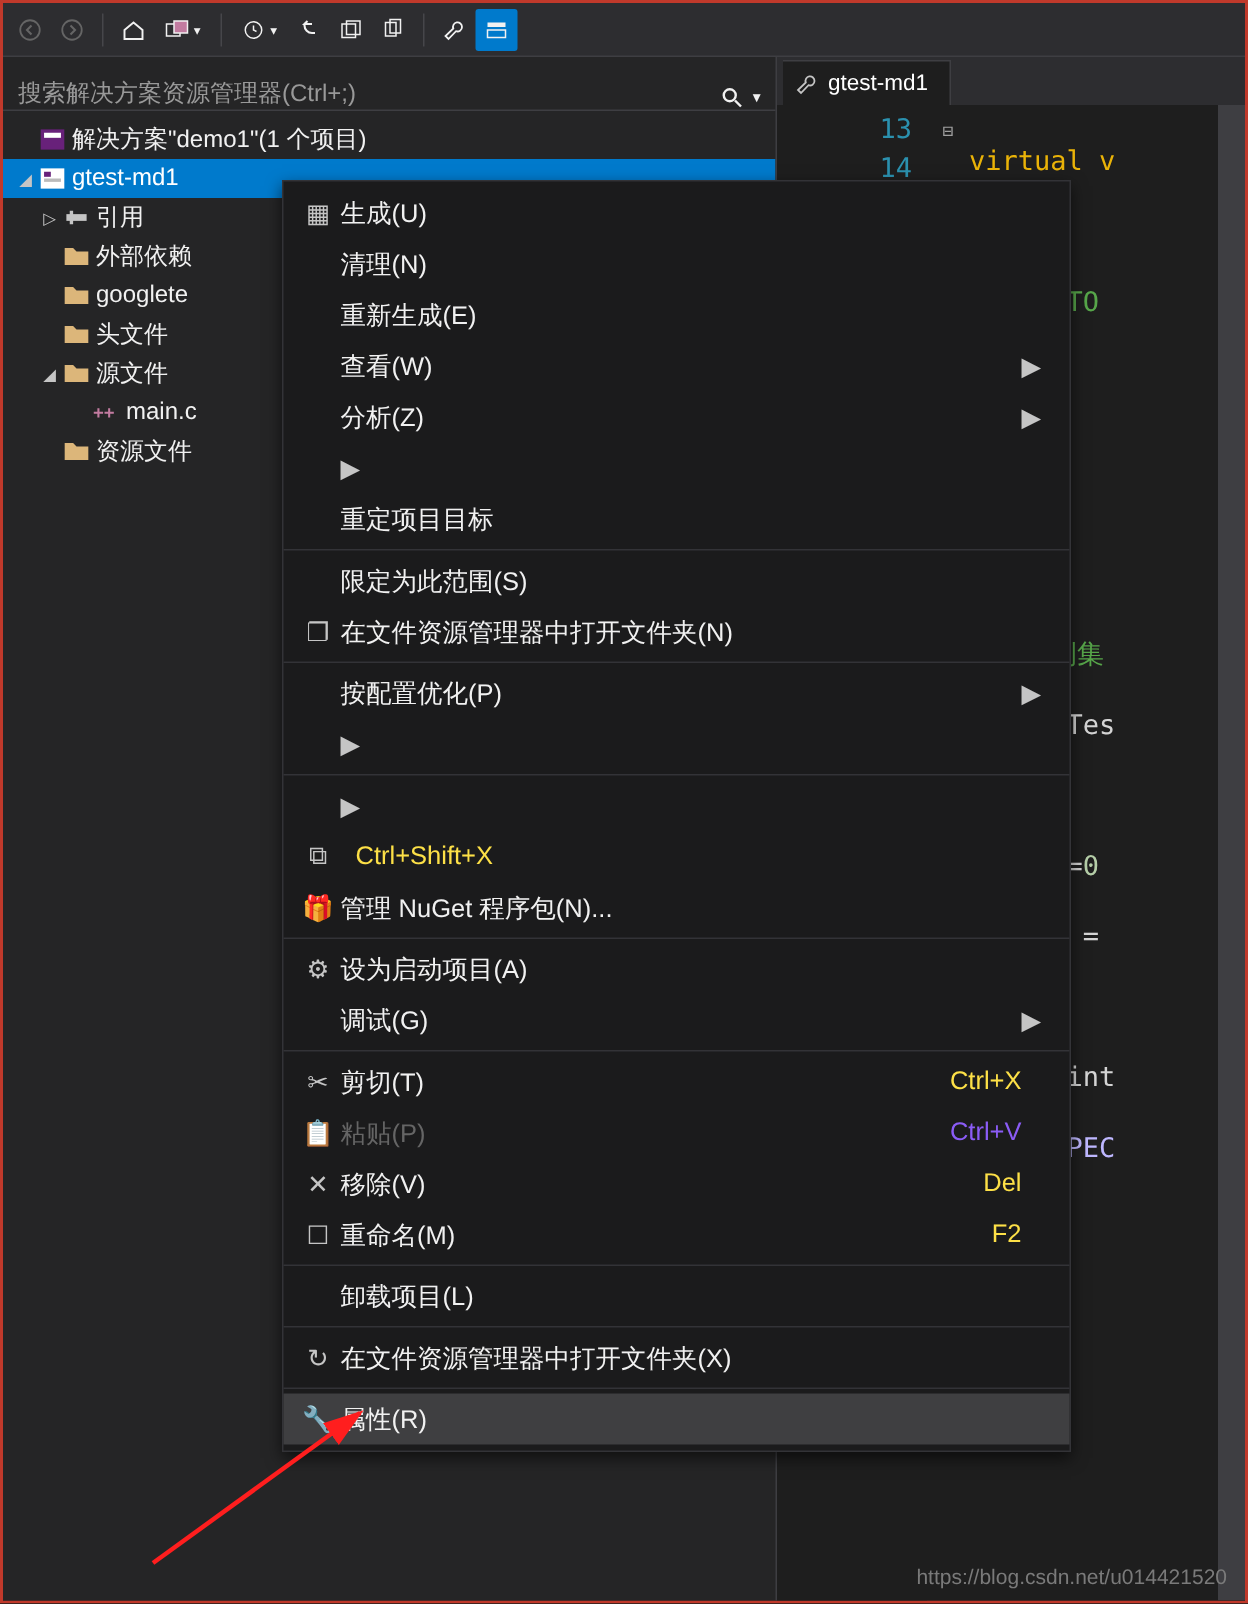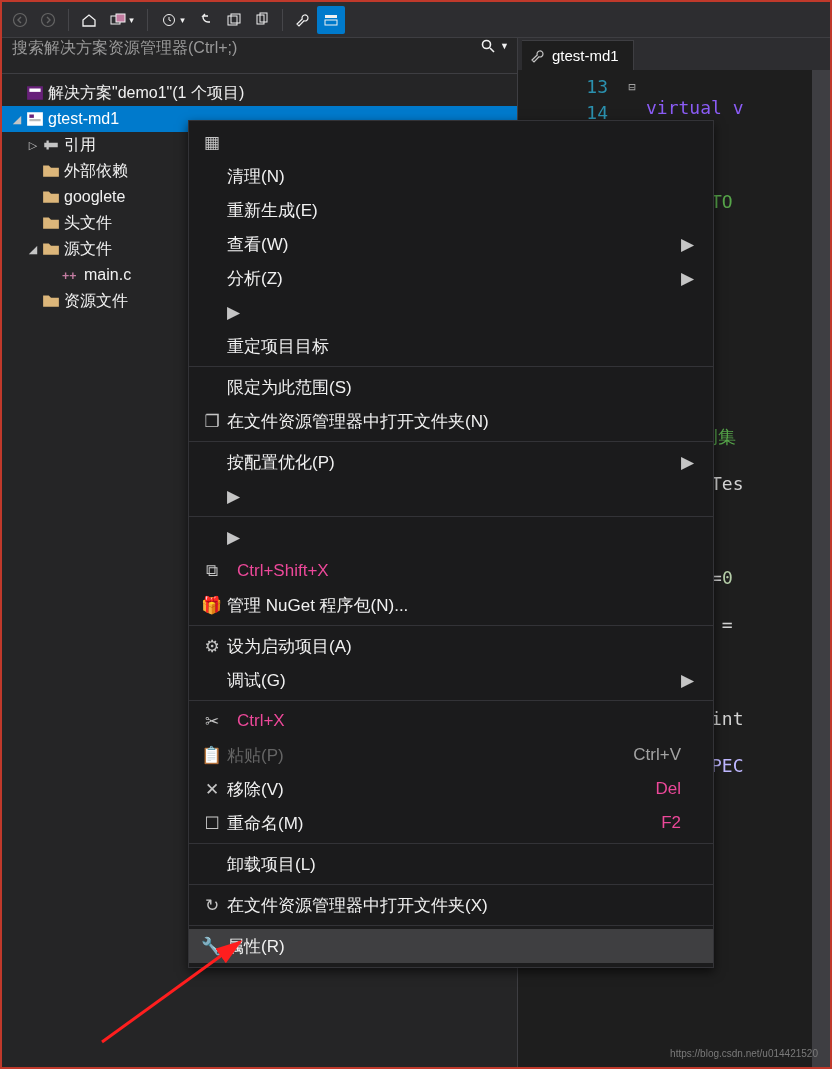--- a/index.html
+++ b/index.html
@@ -12,21 +12,21 @@
   .tb-btn{width:28px;height:28px;display:flex;align-items:center;justify-content:center;color:#f1f1f1;border-radius:2px}
   .tb-btn.split{width:38px;position:relative}
   .tb-btn.split::after{content:"▾";font-size:9px;color:#f1f1f1;margin-left:3px}
   .tb-btn.disabled{color:#656565}
   .tb-btn.active{background:#007acc}
   .ico{width:16px;height:16px;display:inline-flex;align-items:center;justify-content:center}
   .ico svg{width:16px;height:16px}
   
   .body{flex:1;display:flex;min-height:0}
   .sidebar{width:516px;background:#252526;display:flex;flex-direction:column;border-right:1px solid #3e3e42}
-  .searchbar{height:36px;display:flex;align-items:flex-start;padding:0 8px;color:#999;position:relative;border-bottom:1px solid #3e3e42}
+  .searchbar{height:36px;display:flex;align-items:flex-end;padding:0 8px;color:#999;position:relative;border-bottom:1px solid #3e3e42}
   .searchbar input{flex:1;background:transparent;border:none;color:#f1f1f1;font-size:16px;outline:none}
   .searchbar input::placeholder{color:#999}
   .search-icons{display:flex;align-items:center;gap:4px;color:#f1f1f1}
   .tree{flex:1;overflow:hidden;padding-top:6px;font-size:16px}
   .row{display:flex;align-items:center;height:26px;padding-right:4px;white-space:nowrap}
   .row .arrow{width:14px;text-align:center;font-size:11px;color:#c5c5c5}
   .row .arrow.empty{visibility:hidden}
   .row.selected{background:#007acc;color:#fff}
   .row .lbl{margin-left:4px}
   .row .ic{width:18px;height:18px;display:inline-flex;align-items:center;justify-content:center;margin-left:2px}
@@ -35,36 +35,36 @@
   .editor-pane{flex:1;display:flex;flex-direction:column;min-width:0;background:#1e1e1e}
   .tabbar{height:32px;display:flex;align-items:flex-end;background:#2d2d30;padding-left:4px}
   .tab{height:30px;background:#1e1e1e;color:#fff;display:flex;align-items:center;padding:0 14px 0 8px;font-size:15px;gap:6px;border-top:1px solid #3e3e42;border-right:1px solid #3e3e42}
   .editor{flex:1;display:flex;font-family:Consolas,monospace;font-size:18px;overflow:hidden}
   .gutter{width:100px;background:#1e1e1e;color:#2b91af;text-align:right;padding-right:10px;padding-top:4px}
   .gutter .ln{height:26px;line-height:26px}
   .fold-col{width:28px;padding-top:4px}
   .fold-col .fb{height:26px;display:flex;align-items:center;justify-content:center;color:#a0a0a0;font-size:12px}
   .code{flex:1;padding-top:4px;white-space:pre;color:#d4d4d4}
   .code .cl{height:26px;line-height:26px}
-  .kw{color:#8b5cf6}.num{color:#b5cea8}.cm{color:#57a64a}.mc{color:#beb7ff}
+  .kw{color:#eab308}.num{color:#b5cea8}.cm{color:#57a64a}.mc{color:#beb7ff}
   
   .ctx{position:absolute;left:186px;top:118px;width:526px;background:#1b1b1c;border:1px solid #333337;box-shadow:0 4px 10px rgba(0,0,0,.6);z-index:10;padding:4px 0}
   .mi{display:flex;align-items:center;height:34px;padding:0 18px 0 8px;color:#f1f1f1;font-size:17px;position:relative}
   .mi .mic{width:30px;display:flex;justify-content:center;color:#c5c5c5}
   .mi .mlbl{flex:1}
-  .mi .short{color:#ec4899;margin-left:10px}
-  .mi .short.dim{color:#a3a3a3}
+  .mi .short{color:#fde047;margin-left:10px}
+  .mi .short.dim{color:#8b5cf6}
   .mi.dim{color:#656565}
   .mi .sub{width:14px;color:#c5c5c5}
   .mi.hover{background:#3f3f41}
   .msep{height:1px;background:#333337;margin:3px 0}
   
   .arrow-annot{position:absolute;left:90px;top:900px;z-index:20;pointer-events:none}
   
-  .wm{position:absolute;right:12px;bottom:8px;color:#7a7a7a;font-size:10px}
+  .wm{position:absolute;right:12px;bottom:8px;color:#7a7a7a;font-size:14px}
   .scrollbar-v{width:18px;background:#3e3e42}
 </style>
 </head>
 <body>
 
 <div class="root">
 
   <div class="toolbar">
     <div class="tb-group">
       <div class="tb-btn disabled">
@@ -310,20 +310,21 @@
 
         </div>
         <div class="scrollbar-v"></div>
       </div>
     </div>
   </div>
 
   <div class="ctx">
     <div class="mi">
         <span class="mic">▦</span>
+        <span class="mlbl">生成(U)</span>
         <span class="sub"></span>
       </div>
     <div class="mi">
         <span class="mic"></span>
         <span class="mlbl">清理(N)</span>
         <span class="sub"></span>
       </div>
     <div class="mi">
         <span class="mic"></span>
         <span class="mlbl">重新生成(E)</span>
@@ -391,20 +392,21 @@
         <span class="sub"></span>
       </div>
     <div class="mi">
         <span class="mic"></span>
         <span class="mlbl">调试(G)</span>
         <span class="sub">▶</span>
       </div>
     <div class="msep"></div>
     <div class="mi">
         <span class="mic">✂</span>
+        <span class="mlbl">剪切(T)</span>
         <span class="short">Ctrl+X</span>
         <span class="sub"></span>
       </div>
     <div class="mi dim">
         <span class="mic">📋</span>
         <span class="mlbl">粘贴(P)</span>
         <span class="short dim">Ctrl+V</span>
         <span class="sub"></span>
       </div>
     <div class="mi">

